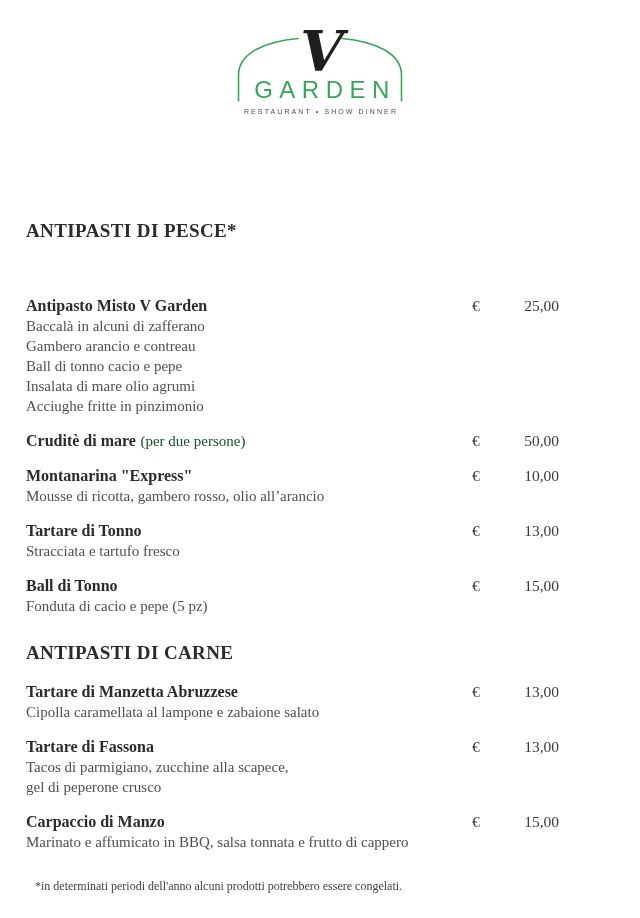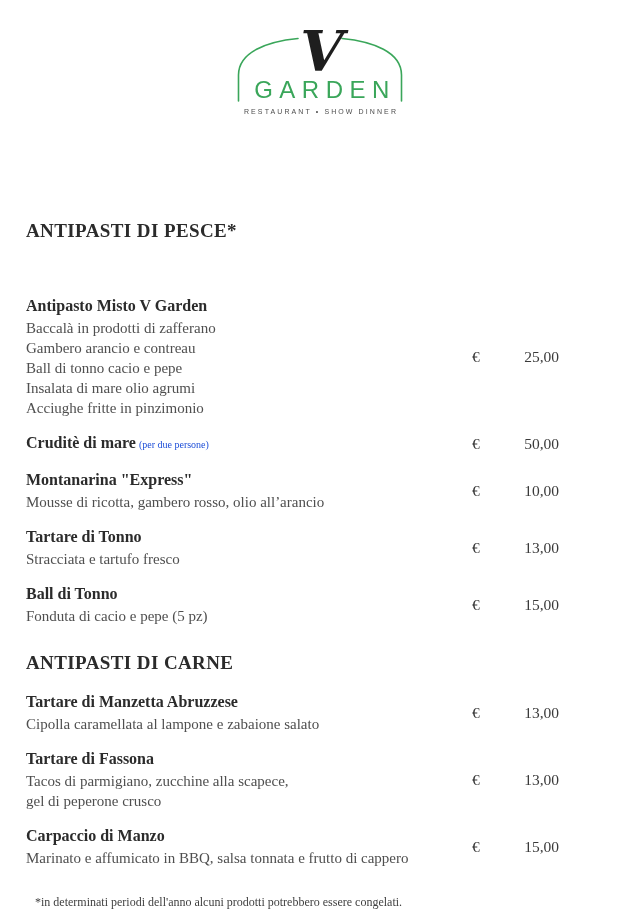--- a/index.html
+++ b/index.html
@@ -30,35 +30,35 @@
     font-size: 19px;
     font-weight: 700;
     letter-spacing: 0.4px;
     color: #2b2b2b;
     margin-bottom: 18px;
   }
   .section:first-child .section-title { margin-bottom: 54px; }
   .section + .section { margin-top: 26px; }
   .item {
     display: flex;
-    align-items: center;
+    align-items: flex-start;
     margin-bottom: 15px;
     font-family: Liberation Serif, serif;
   }
   .item-left { flex: 1 1 auto; min-width: 0; }
   .item-name-line { line-height: 20px; }
   .item-name {
     font-size: 16px;
     font-weight: 700;
     color: #2b2b2b;
   }
   .item-suffix {
-    font-size: 10px;
+    font-size: 15px;
     font-weight: 400;
-    color: #1d4ed8;
+    color: #14532d;
   }
   .item-suffix:not(:empty) { margin-left: 0.3em; }
   .item-desc { margin-top: 0; }
   .desc-line {
     font-size: 15px;
     line-height: 20px;
     color: #4f4f4f;
   }
   .item-right {
     flex: 0 0 auto;
@@ -105,21 +105,21 @@
   <div class="menu" id="sections">
   <div class="section">
     <div class="section-title">ANTIPASTI DI PESCE*</div>
     <div class="items">
   <div class="item">
     <div class="item-left">
       <div class="item-name-line">
         <span class="item-name">Antipasto Misto V Garden</span><span class="item-suffix"></span>
       </div>
       <div class="item-desc">
-                <div class="desc-line">Baccalà in prodotti di zafferano</div>
+                <div class="desc-line">Baccalà in alcuni di zafferano</div>
                 <div class="desc-line">Gambero arancio e contreau</div>
                 <div class="desc-line">Ball di tonno cacio e pepe</div>
                 <div class="desc-line">Insalata di mare olio agrumi</div>
                 <div class="desc-line">Acciughe fritte in pinzimonio</div>
               </div>
     </div>
     <div class="item-right">
       <span class="currency">€</span>
       <span class="price">25,00</span>
     </div>

